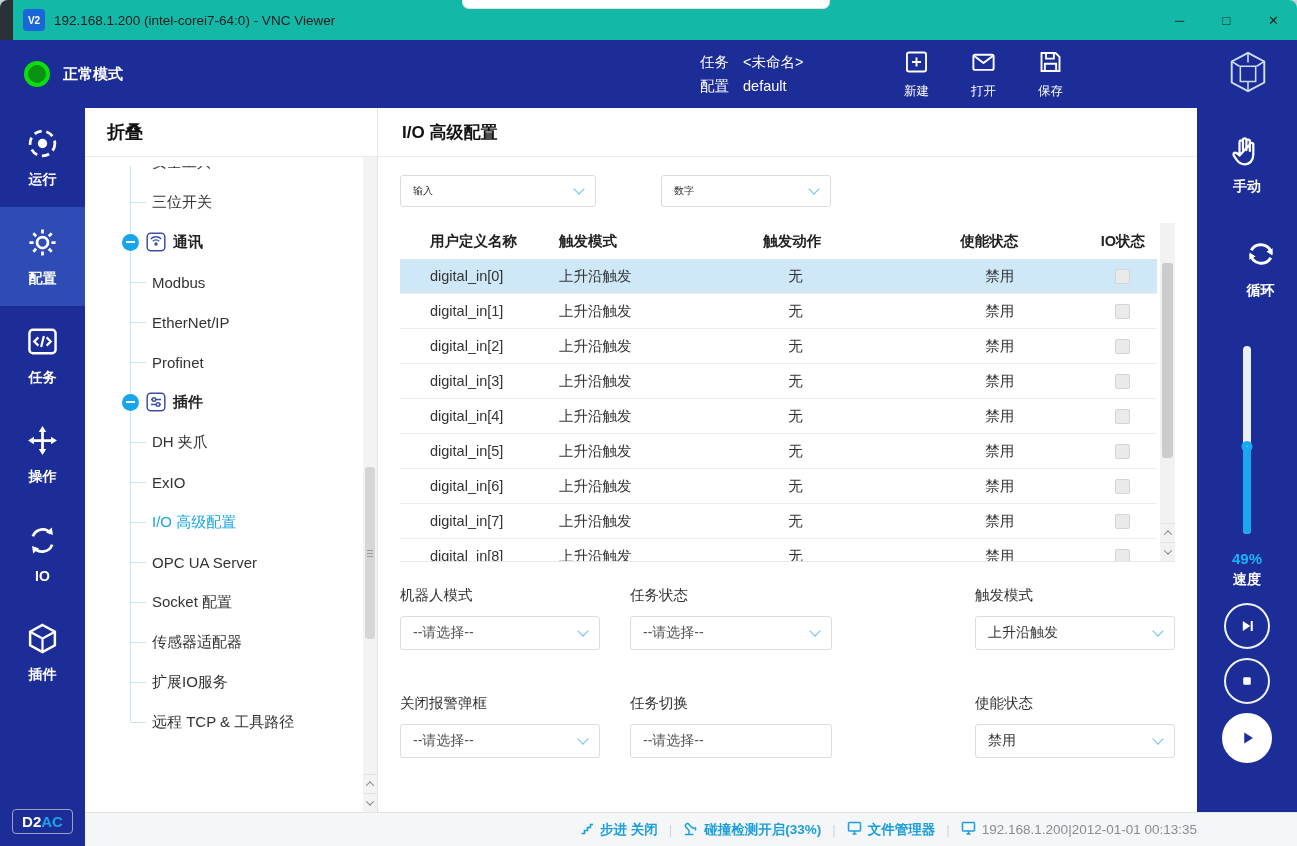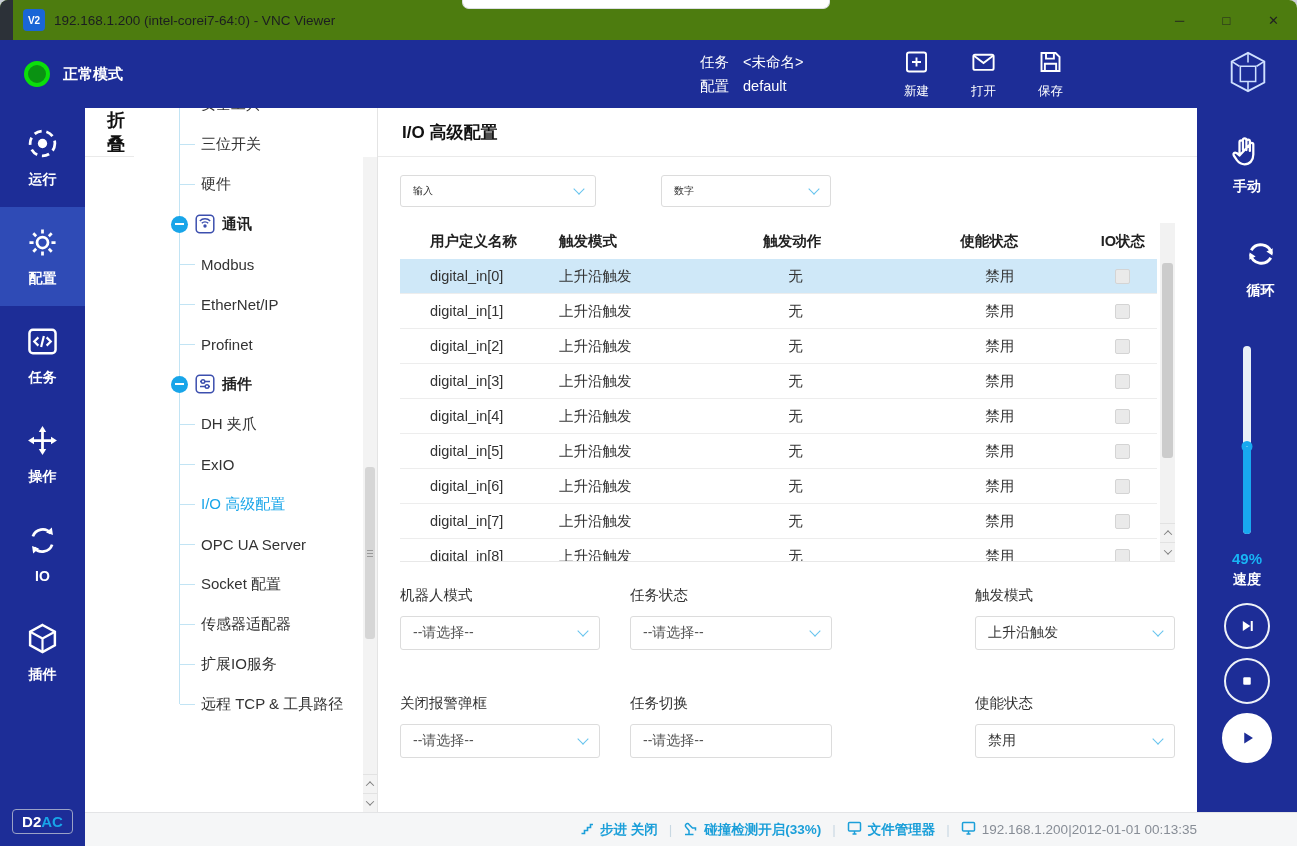--- a/index.html
+++ b/index.html
@@ -1,19 +1,19 @@
 <!DOCTYPE html>
 <html><head>
 <meta charset="utf-8">
 <style>
 *{margin:0;padding:0;box-sizing:border-box;}
 body{background:#caced6;font-family:"Liberation Sans","DejaVu Sans",sans-serif;}
 .window{width:1297px;height:846px;position:relative;background:#fff;overflow:hidden;display:flex;flex-direction:column;border-radius:8px 8px 0 0;}
 
-.titlebar{height:40px;flex:0 0 40px;background:#4d7c0f;display:flex;align-items:center;position:relative;}
+.titlebar{height:40px;flex:0 0 40px;background:#14b8a6;display:flex;align-items:center;position:relative;}
 .edge{width:13px;height:40px;background:#2c3138;flex:0 0 13px;}
 .vnc-logo{width:22px;height:22px;background:#1a66d6;color:#fff;font-size:10px;font-weight:bold;border-radius:4px;display:flex;align-items:center;justify-content:center;margin:0 9px 0 10px;}
 .vnc-title{font-size:13.5px;color:#1c1e21;}
 .vnc-pill{position:absolute;left:462px;top:0;width:368px;height:9px;background:#fff;border:1px solid #dcdfe3;border-top:none;border-radius:0 0 7px 7px;}
 .win-ctrls{margin-left:auto;display:flex;height:100%;}
 .win-btn{width:47px;height:100%;display:flex;align-items:center;justify-content:center;font-size:13px;color:#222;}
 
 .app-header{height:68px;flex:0 0 68px;background:#1d2d97;position:relative;color:#fff;}
 .mode{position:absolute;left:24px;top:50%;transform:translateY(-50%);display:flex;align-items:center;gap:13px;font-size:15px;font-weight:bold;}
 .mode-dot{width:26px;height:26px;border-radius:50%;background:#0a9212;border:4px solid #0bdf0b;}
@@ -25,21 +25,21 @@
 
 .app-body{flex:1;display:flex;min-height:0;}
 .left-nav{width:85px;flex:0 0 85px;background:#1d2d97;display:flex;flex-direction:column;color:#fff;}
 .nav-item{height:99px;display:flex;flex-direction:column;align-items:center;justify-content:center;gap:8px;font-size:14px;font-weight:bold;}
 .nav-item.active{background:#2f4bb6;}
 .d2ac{margin:auto auto 12px;border:1px solid #9aa2c6;border-radius:4px;padding:3px 9px;font-size:15px;font-weight:bold;}
 .d2ac .b{color:#18a5e9;}
 .right-col{flex:1;display:flex;flex-direction:column;min-width:0;}
 .content-row{flex:1;display:flex;min-height:0;}
 
-.tree-panel{width:293px;flex:0 0 293px;background:#fff;border-right:1px solid #e4e4e4;display:flex;flex-direction:row;position:relative;}
+.tree-panel{width:293px;flex:0 0 293px;background:#fff;border-right:1px solid #e4e4e4;display:flex;flex-direction:column;position:relative;gap:9px;}
 .tree-header{height:49px;flex:0 0 49px;display:flex;align-items:center;padding-left:22px;font-size:18px;font-weight:bold;color:#111;border-bottom:1px solid #eaeaea;}
 .tree-body{flex:1;overflow:hidden;position:relative;padding-right:14px;}
 .tree-list{position:relative;margin-top:-24px;}
 .tree-list::before{content:"";position:absolute;left:45px;top:12px;bottom:20px;width:1px;background:#c2e4f4;}
 .t-item{height:40px;display:flex;align-items:center;position:relative;font-size:15px;color:#333;}
 .t-child{padding-left:67px;}
 .t-child::before{content:"";position:absolute;left:46px;top:50%;width:15px;height:1px;background:#c2e4f4;}
 .t-item.selected{color:#18a5e9;}
 .t-group{padding-left:37px;gap:7px;color:#222;font-weight:bold;}
 .minus{width:17px;height:17px;border-radius:50%;background:#18a5e9;position:relative;z-index:1;flex:0 0 17px;}
@@ -219,23 +219,20 @@
         <div class="tree-panel">
           <div class="tree-header">折叠</div>
           <div class="tree-body">
             <div class="tree-list">
               <div class="t-item t-child">
                   <span class="t-label">安全工具</span>
                 </div>
               <div class="t-item t-child">
                   <span class="t-label">三位开关</span>
                 </div>
-              <div class="t-item t-child">
-                  <span class="t-label">硬件</span>
-                </div>
               <div class="t-item t-group">
                 <span class="minus"></span>
                 <span class="t-icon">
                     <svg width="20" height="20" viewBox="0 0 20 20">
                       <rect x="1.2" y="1.2" width="17.6" height="17.6" rx="3.5" fill="none" stroke="#3c4fae" stroke-width="1.5"></rect>
                       <circle cx="10" cy="12" r="1.7" fill="#3c4fae"></circle>
                       <path d="M6.8 9.2a4.5 4.5 0 0 1 6.4 0M4.8 7a7.3 7.3 0 0 1 10.4 0" fill="none" stroke="#3c4fae" stroke-width="1.4"></path>
                     </svg>
                   </span>
                 <span class="t-label">通讯</span>

